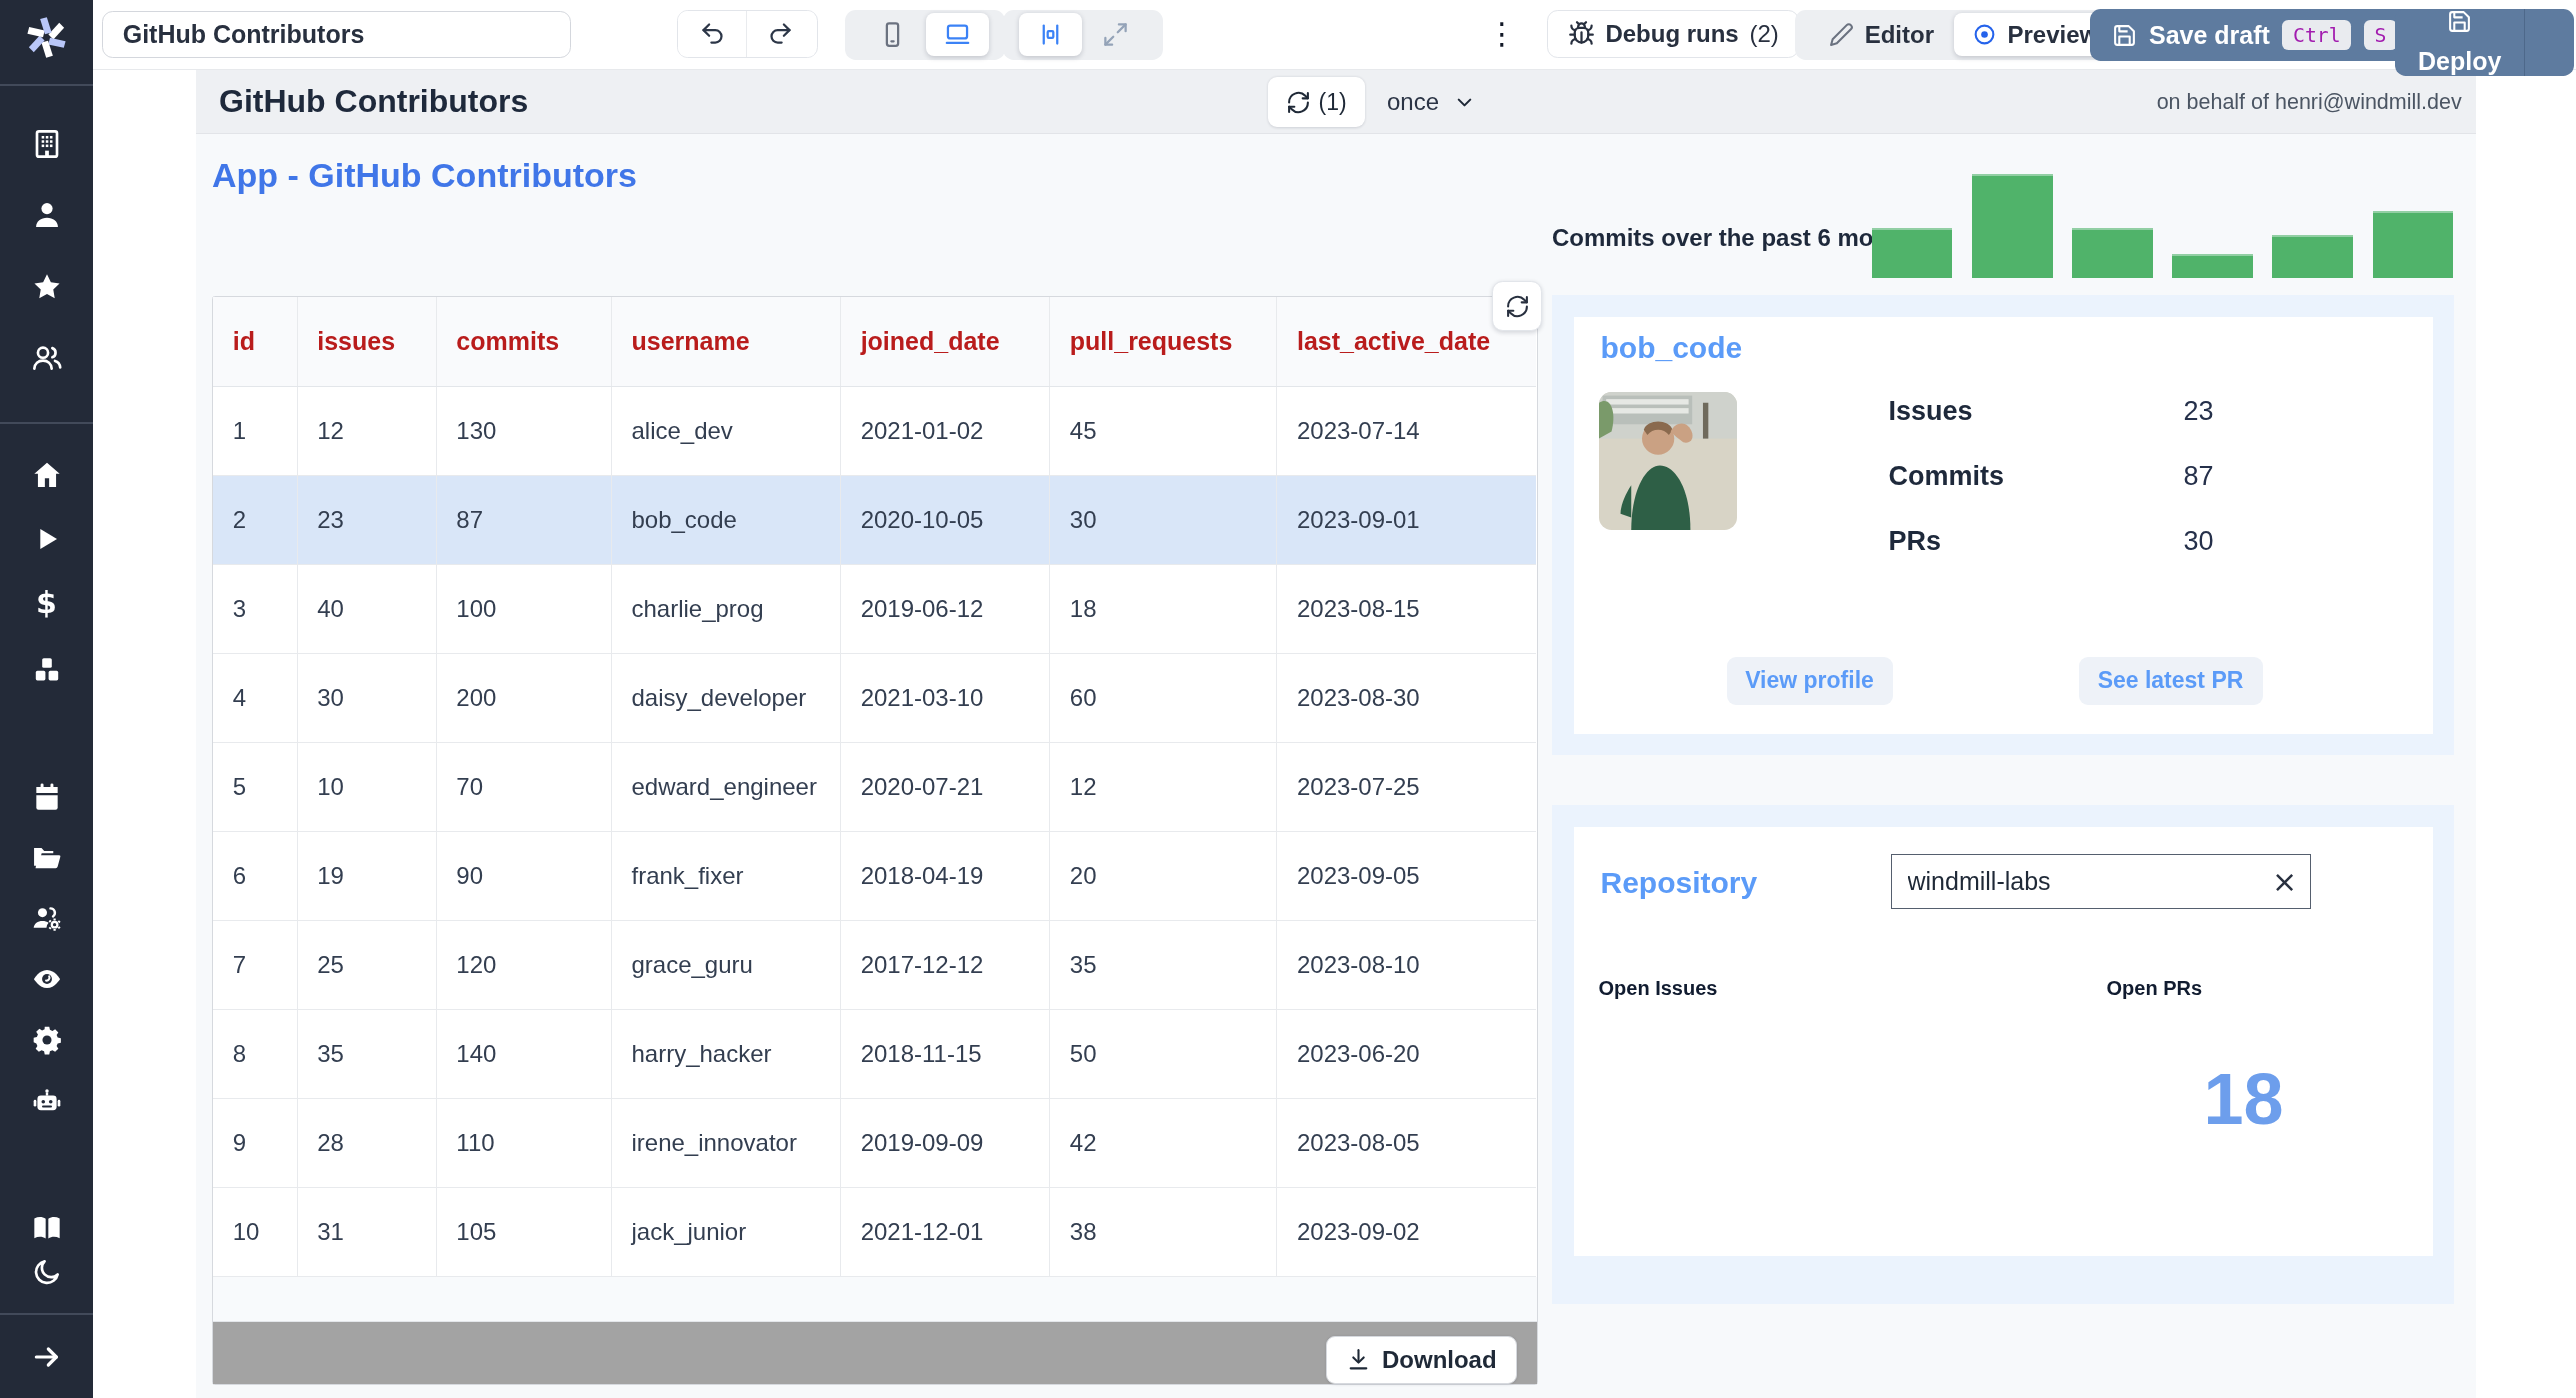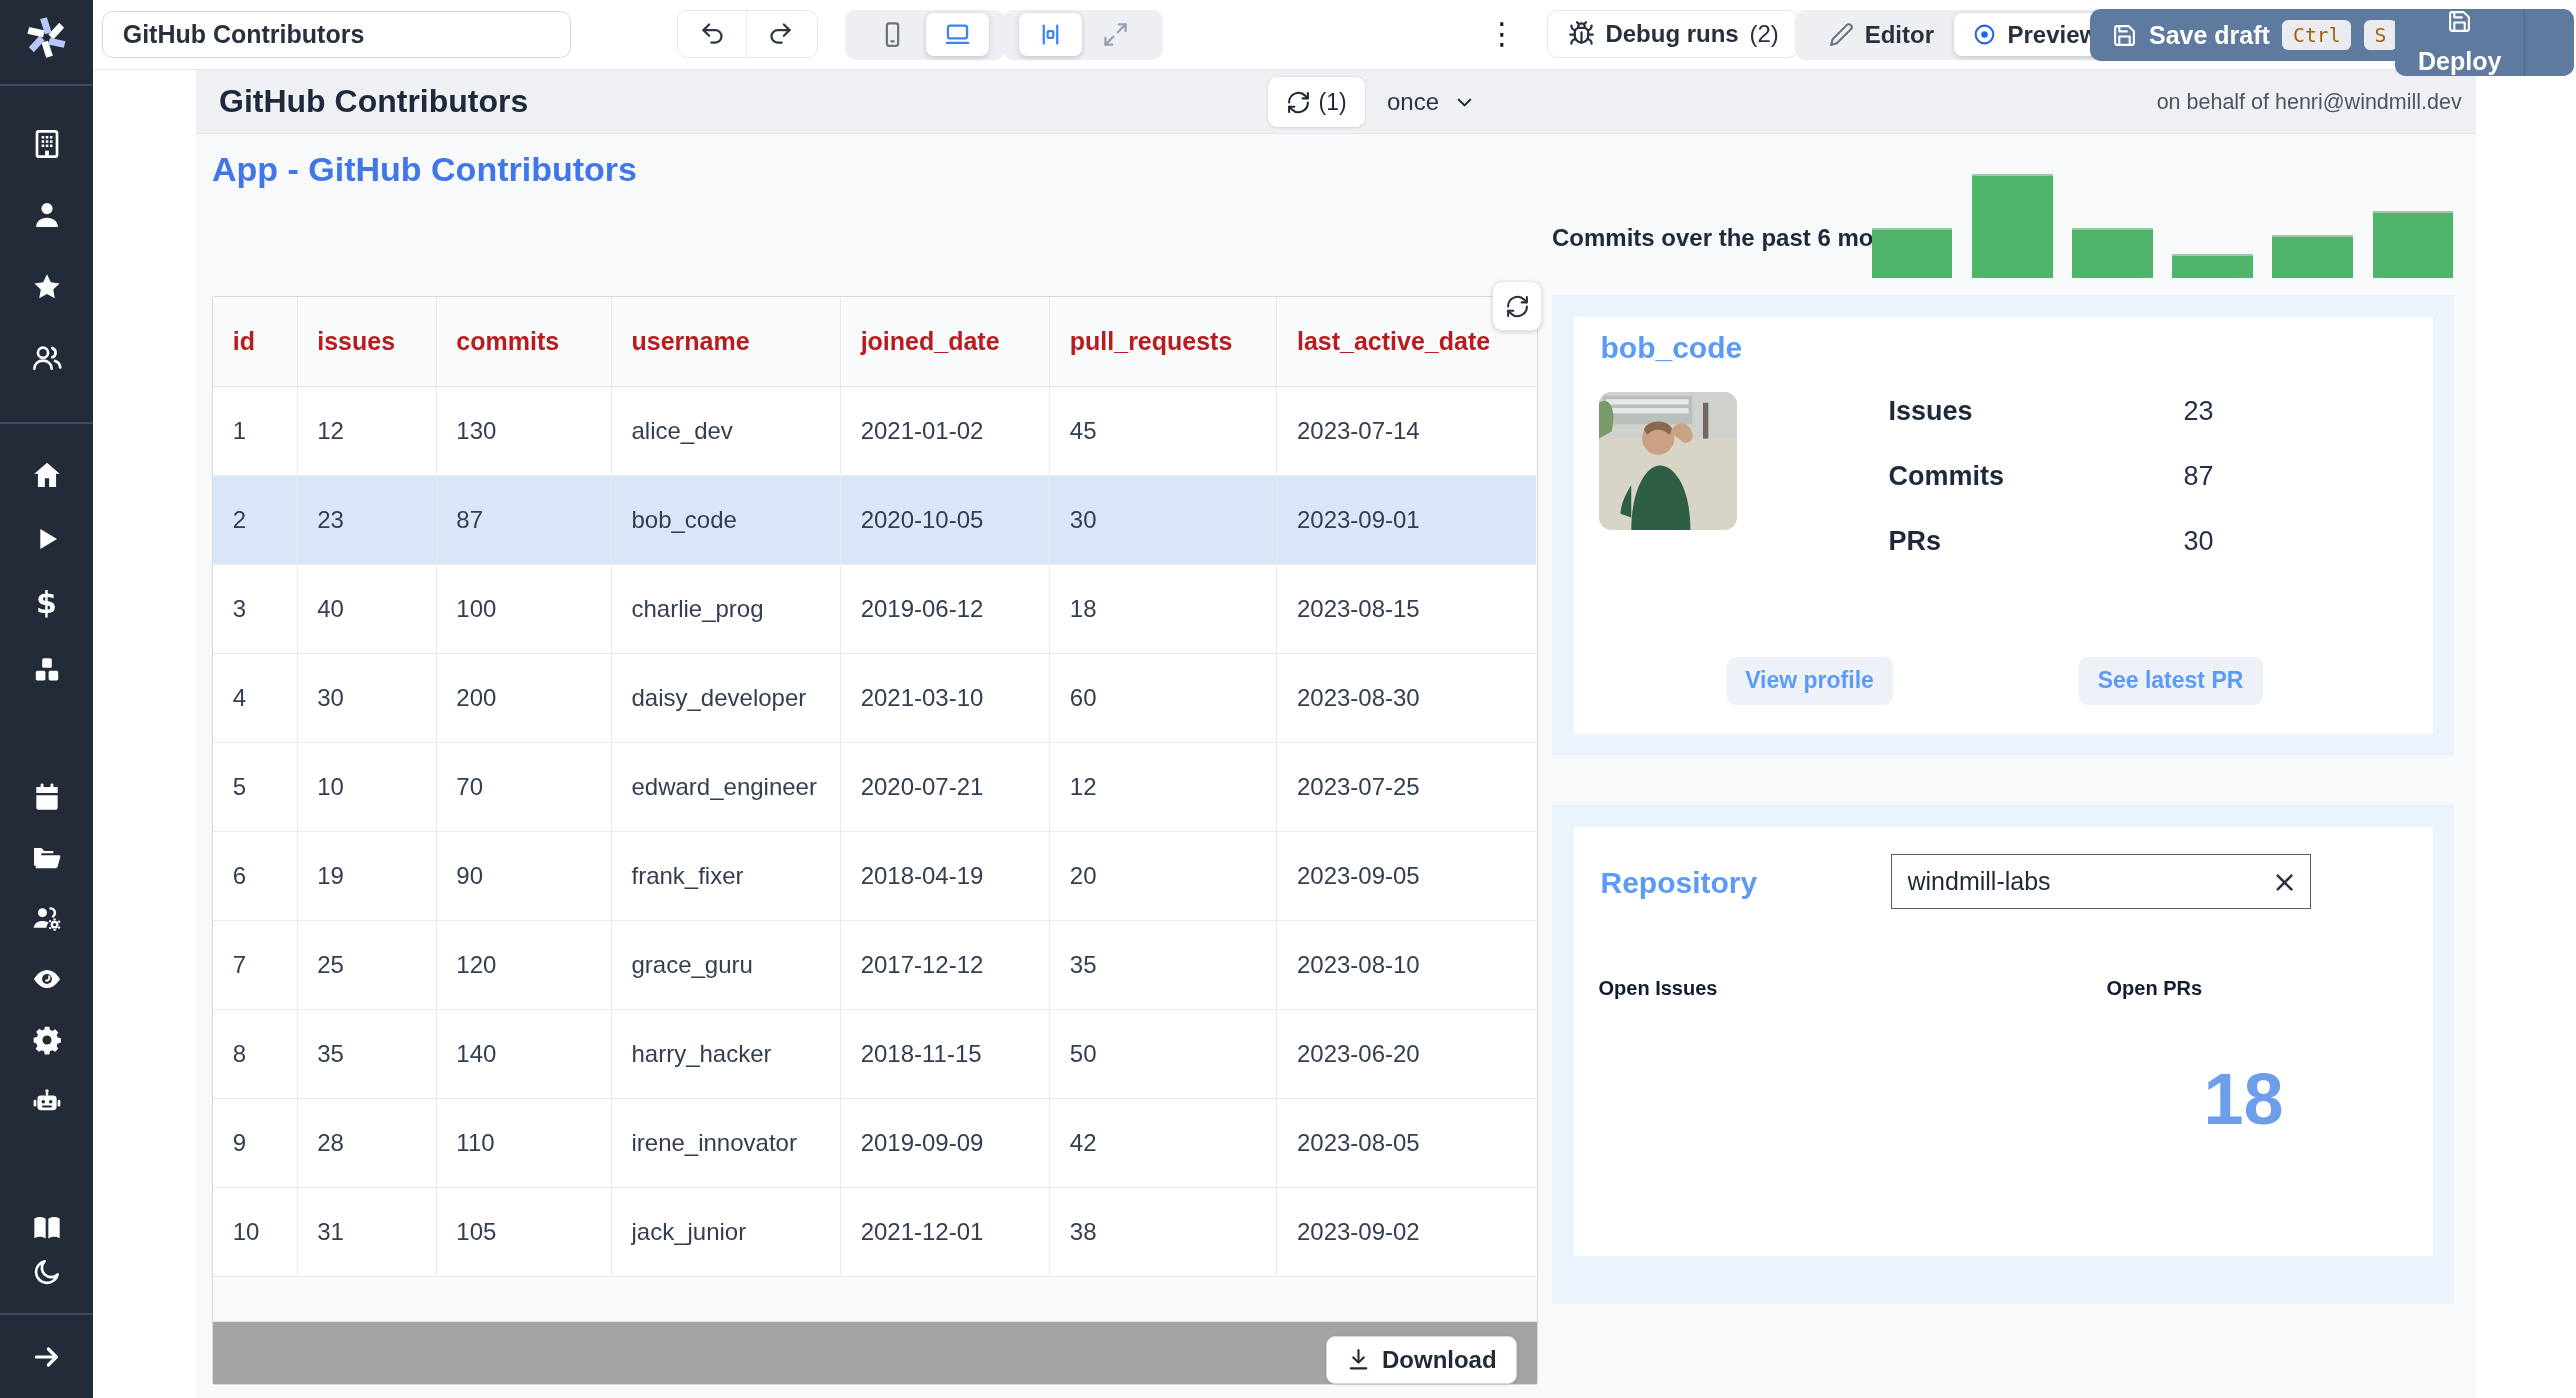--- a/index.html
+++ b/index.html
@@ -20,34 +20,34 @@
   .btn-group { position:absolute; top:9.8px; height:48px; display:flex; background:#fff; border:1.8px solid #e2e5ea; border-radius:10.7px; overflow:hidden; }
   .btn-group .tbtn { width:68px; display:flex; align-items:center; justify-content:center; border:none; background:#fff; cursor:pointer; color:#2d3748; }
   .btn-group .tbtn + .tbtn { border-left:1.8px solid #e9ebee; }
   .seg { position:absolute; top:9.8px; height:50px; background:#edeff2; border-radius:10.7px; display:flex; align-items:center; padding:16px; gap:1.8px; }
   .seg .seg-btn { height:43px; border:none; background:transparent; border-radius:8px; display:flex; align-items:center; justify-content:center; gap:10.7px; padding:0 18px; cursor:pointer; font-size:24px; font-weight:700; color:#28303f; font-family:"Liberation Sans",sans-serif; }
   .seg .seg-btn.active { background:#fff; box-shadow:0 1.8px 5.4px rgba(15,23,42,.18); }
   .kebab { position:absolute; top:12.5px; font-family:"DejaVu Sans",sans-serif; font-size:30px; color:#111827; background:none; border:none; cursor:pointer; line-height:1.4; }
   .toolbtn { position:absolute; top:9.8px; height:48px; display:flex; align-items:center; gap:10.7px; background:#fff; border:1.8px solid #e2e5ea; border-radius:10.7px; padding:0 19.7px; font-size:24px; font-weight:700; color:#28303f; cursor:pointer; font-family:"Liberation Sans",sans-serif; }
   .toolbtn .count { font-weight:400; }
   .bluebtn { position:absolute; top:9px; height:52px; display:flex; align-items:center; gap:12.5px; background:#5e7b9f; border:none; border-radius:10.7px; padding:0 21.5px; font-size:25px; font-weight:700; color:#fff; cursor:pointer; font-family:"Liberation Sans",sans-serif; }
-  kbd { font-family:"DejaVu Sans Mono", monospace; font-size:19.7px; font-weight:400; color:#a16207; background:#e9ebef; border-radius:6.3px; padding:3.6px 10.7px;text-align:right; }
+  kbd { font-family:"DejaVu Sans Mono", monospace; font-size:19.7px; font-weight:400; color:#a21caf; background:#e9ebef; border-radius:6.3px; padding:3.6px 10.7px;text-align:right; }
   .deploy-split { display:flex; align-items:stretch; position:absolute; top:9px; }
   .deploy-main { display:flex; align-items:center; gap:12.5px; background:#5e7b9f; border:none; color:#fff; font-size:25px; font-weight:700; padding:0 23px; border-radius:10.7px 0 0 10.7px; cursor:pointer; font-family:"Liberation Sans",sans-serif;flex-direction:column; }
   .deploy-caret { width:50px; background:#5e7b9f; border:none; border-left:1.8px solid #4d688a; border-radius:0 10.7px 10.7px 0; color:#fff; display:flex; align-items:center; justify-content:center; cursor:pointer; }
 
   
   .canvas { position:absolute; left:196px; top:70px; width:2280px; height:1329px; background:#f7f9fb; z-index:10; }
   .app-header { position:absolute; left:0; top:0; width:2280px; height:64px; background:#eef0f3; border-bottom:1.8px solid #e2e4e8; }
   .app-header h1 { position:absolute; left:23px; top:12.5px; font-size:32px; font-weight:700; color:#1e293b; }
   .refresh-pill { position:absolute; left:1072px; top:7.2px; height:50px; width:97px; background:#fff; border:none; border-radius:9px; box-shadow:0 0.9px 2.7px rgba(15,23,42,.14); display:flex; align-items:center; justify-content:center; gap:7.2px; font-size:23px; color:#1f2937; cursor:pointer; font-family:"Liberation Sans",sans-serif; }
   .once-dd { position:absolute; left:1191px; top:7.2px; height:50px; display:flex; align-items:center; gap:14.3px; background:none; border:none; font-size:24px; color:#2b3445; cursor:pointer; font-family:"Liberation Sans",sans-serif; }
   .on-behalf { position:absolute; right:14.3px; top:19.7px; font-size:21.5px; color:#4b5563; }
 
-  .page-title { position:absolute; left:16px; top:80px; font-size:34px; font-weight:700; color:#4076e8; }
+  .page-title { position:absolute; left:16px; top:86px; font-size:34px; font-weight:700; color:#4076e8; }
   .search-input { position:absolute; left:16px; top:152px; width:1326px; height:55px; border:2.7px solid #7d8795; border-radius:3.6px; background:#fff; padding:0 18px; font-size:25px; color:#1f2937; font-family:"Liberation Sans",sans-serif; }
   .search-input::placeholder { color:#707a88; }
 
   
   .table-wrap { position:absolute; left:16px; top:226px; width:1326px; background:#fff; border:1.8px solid #d6d9de; border-radius:2.7px; }
   table { border-collapse:collapse; table-layout:fixed; width:1323px; }
   th { height:89px; text-align:left; vertical-align:middle; padding-left:19.7px; font-size:25px; font-weight:700; color:#b91c1c; background:#f9fafc; border-bottom:1.8px solid #e3e6ea; border-right:0.9px solid #e8eaed; }
   th:last-child { border-right:none; }
   td { height:89px; vertical-align:middle; padding-left:19.7px; font-size:24px; color:#333e50; background:#fff; border-bottom:0.9px solid #e8eaed; border-right:0.9px solid #e8eaed; }
   td:last-child { border-right:none; }

